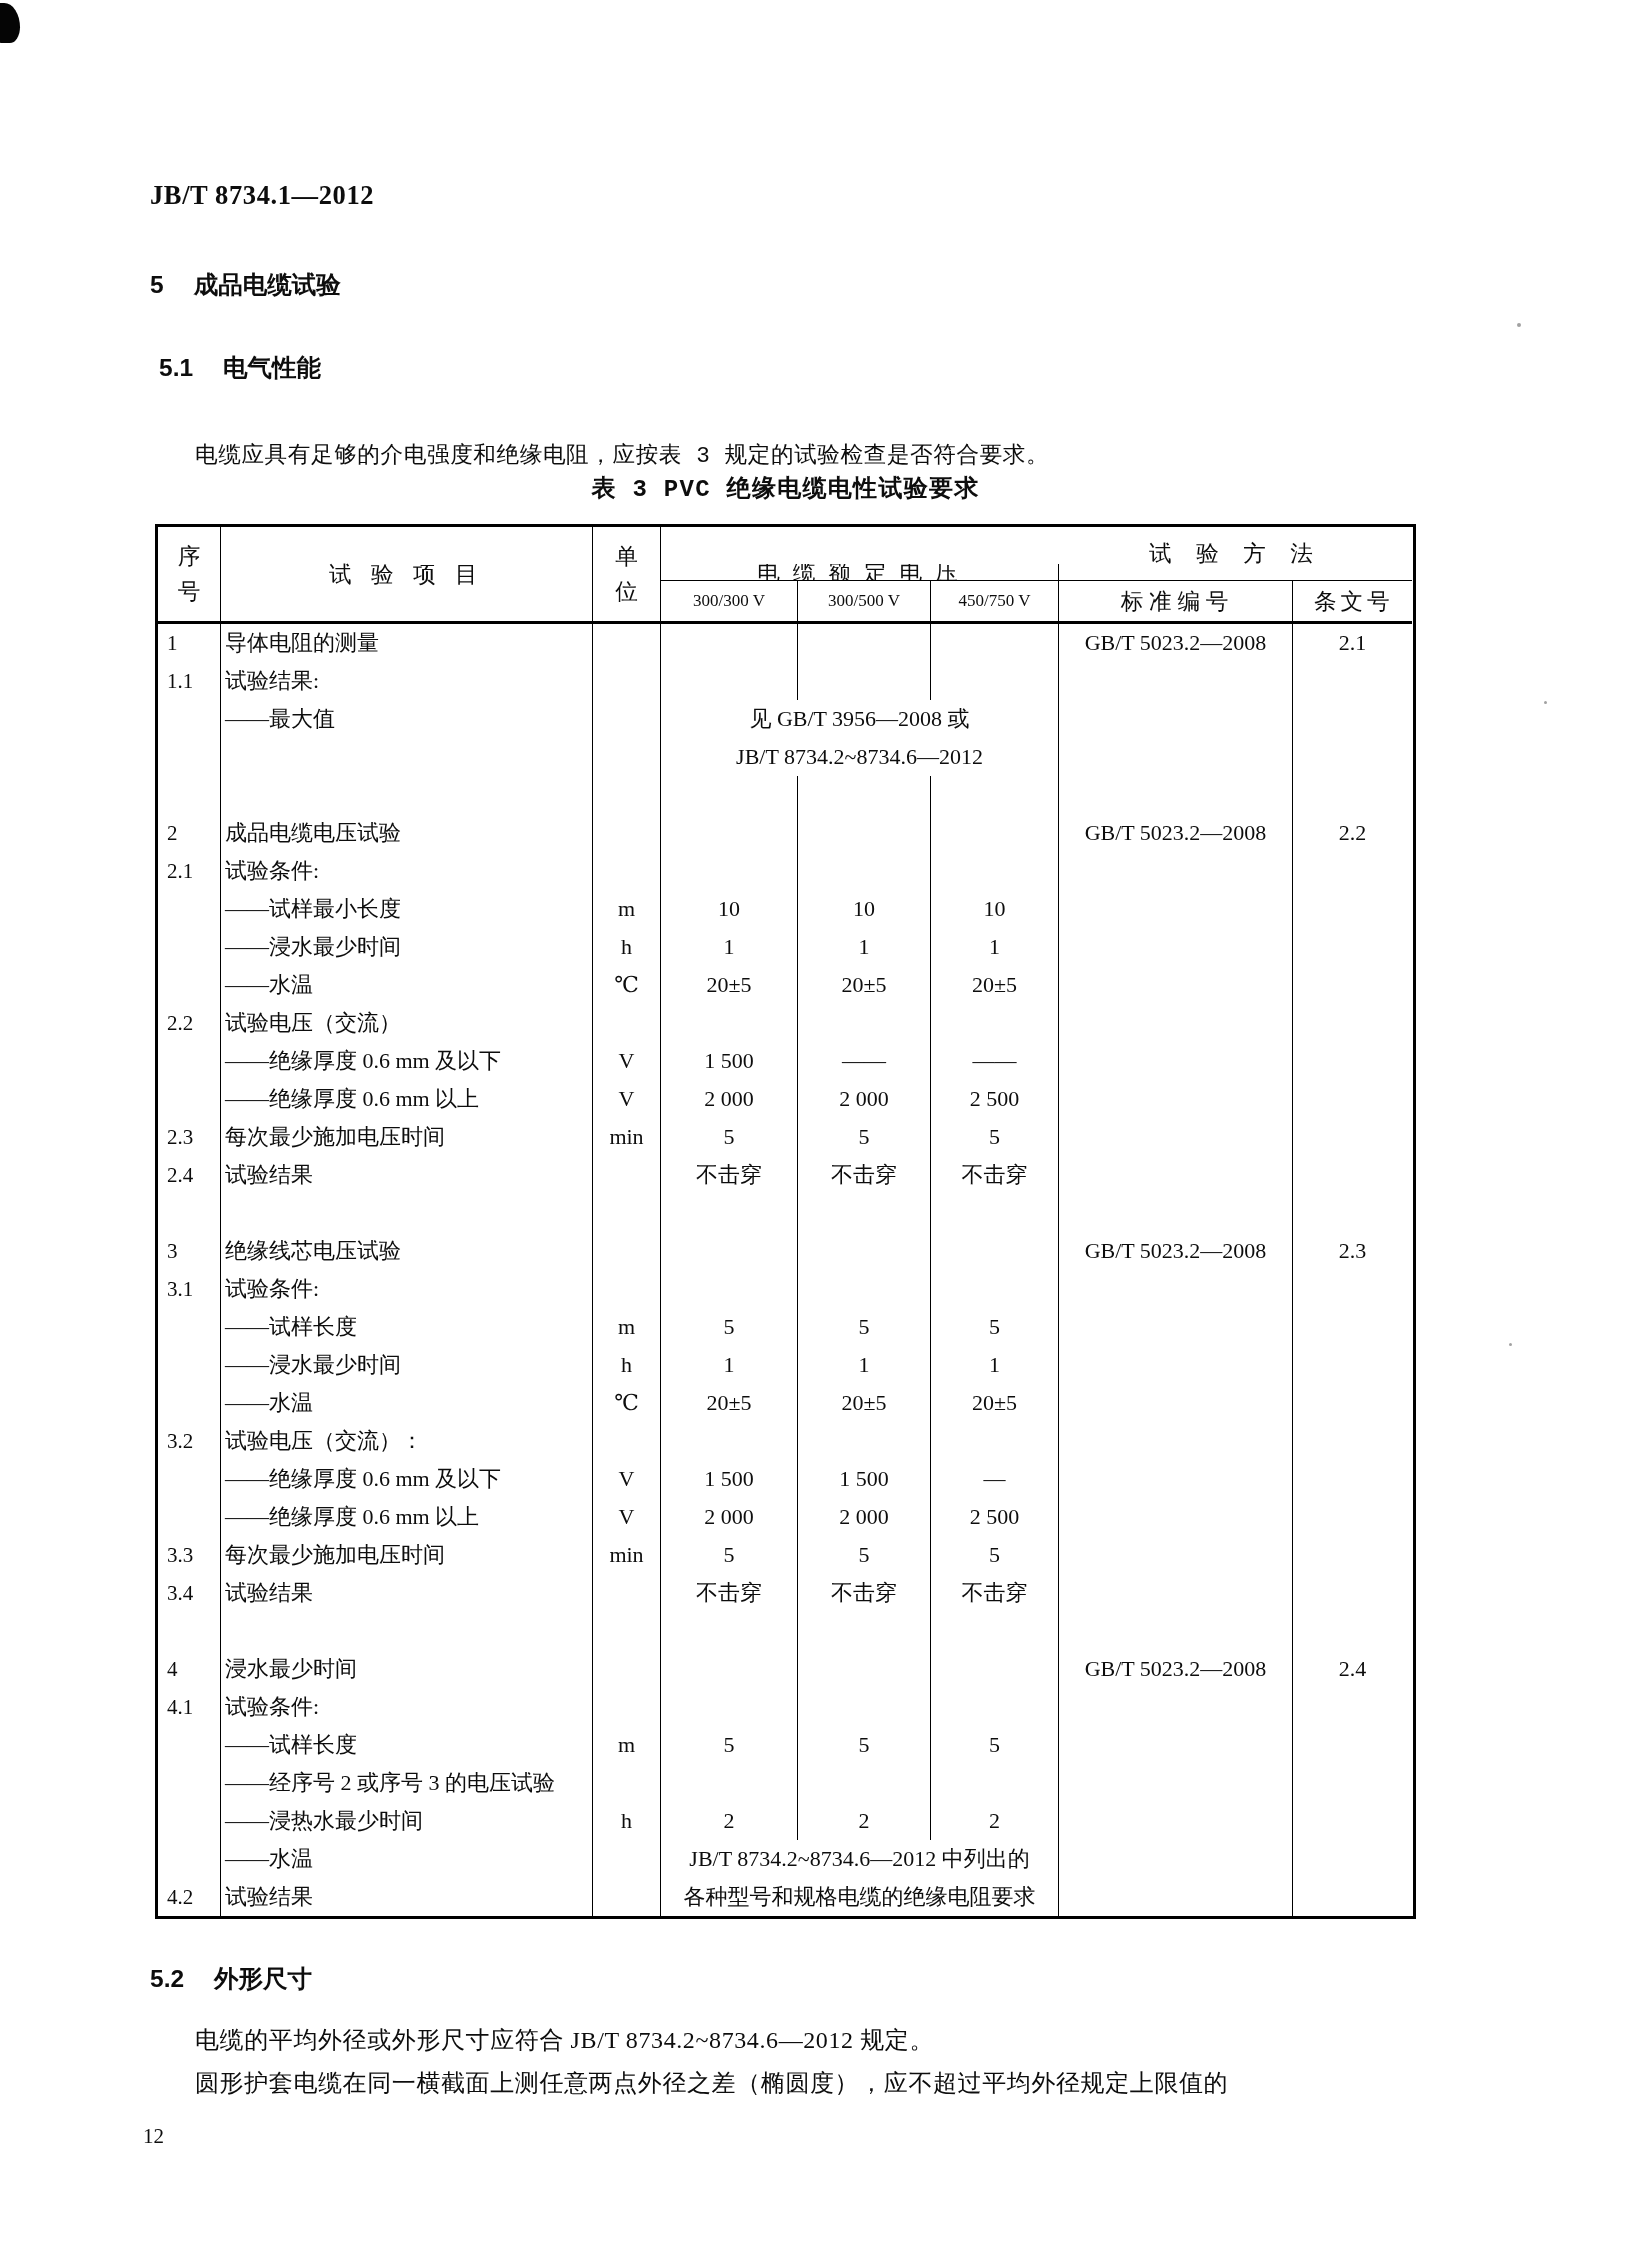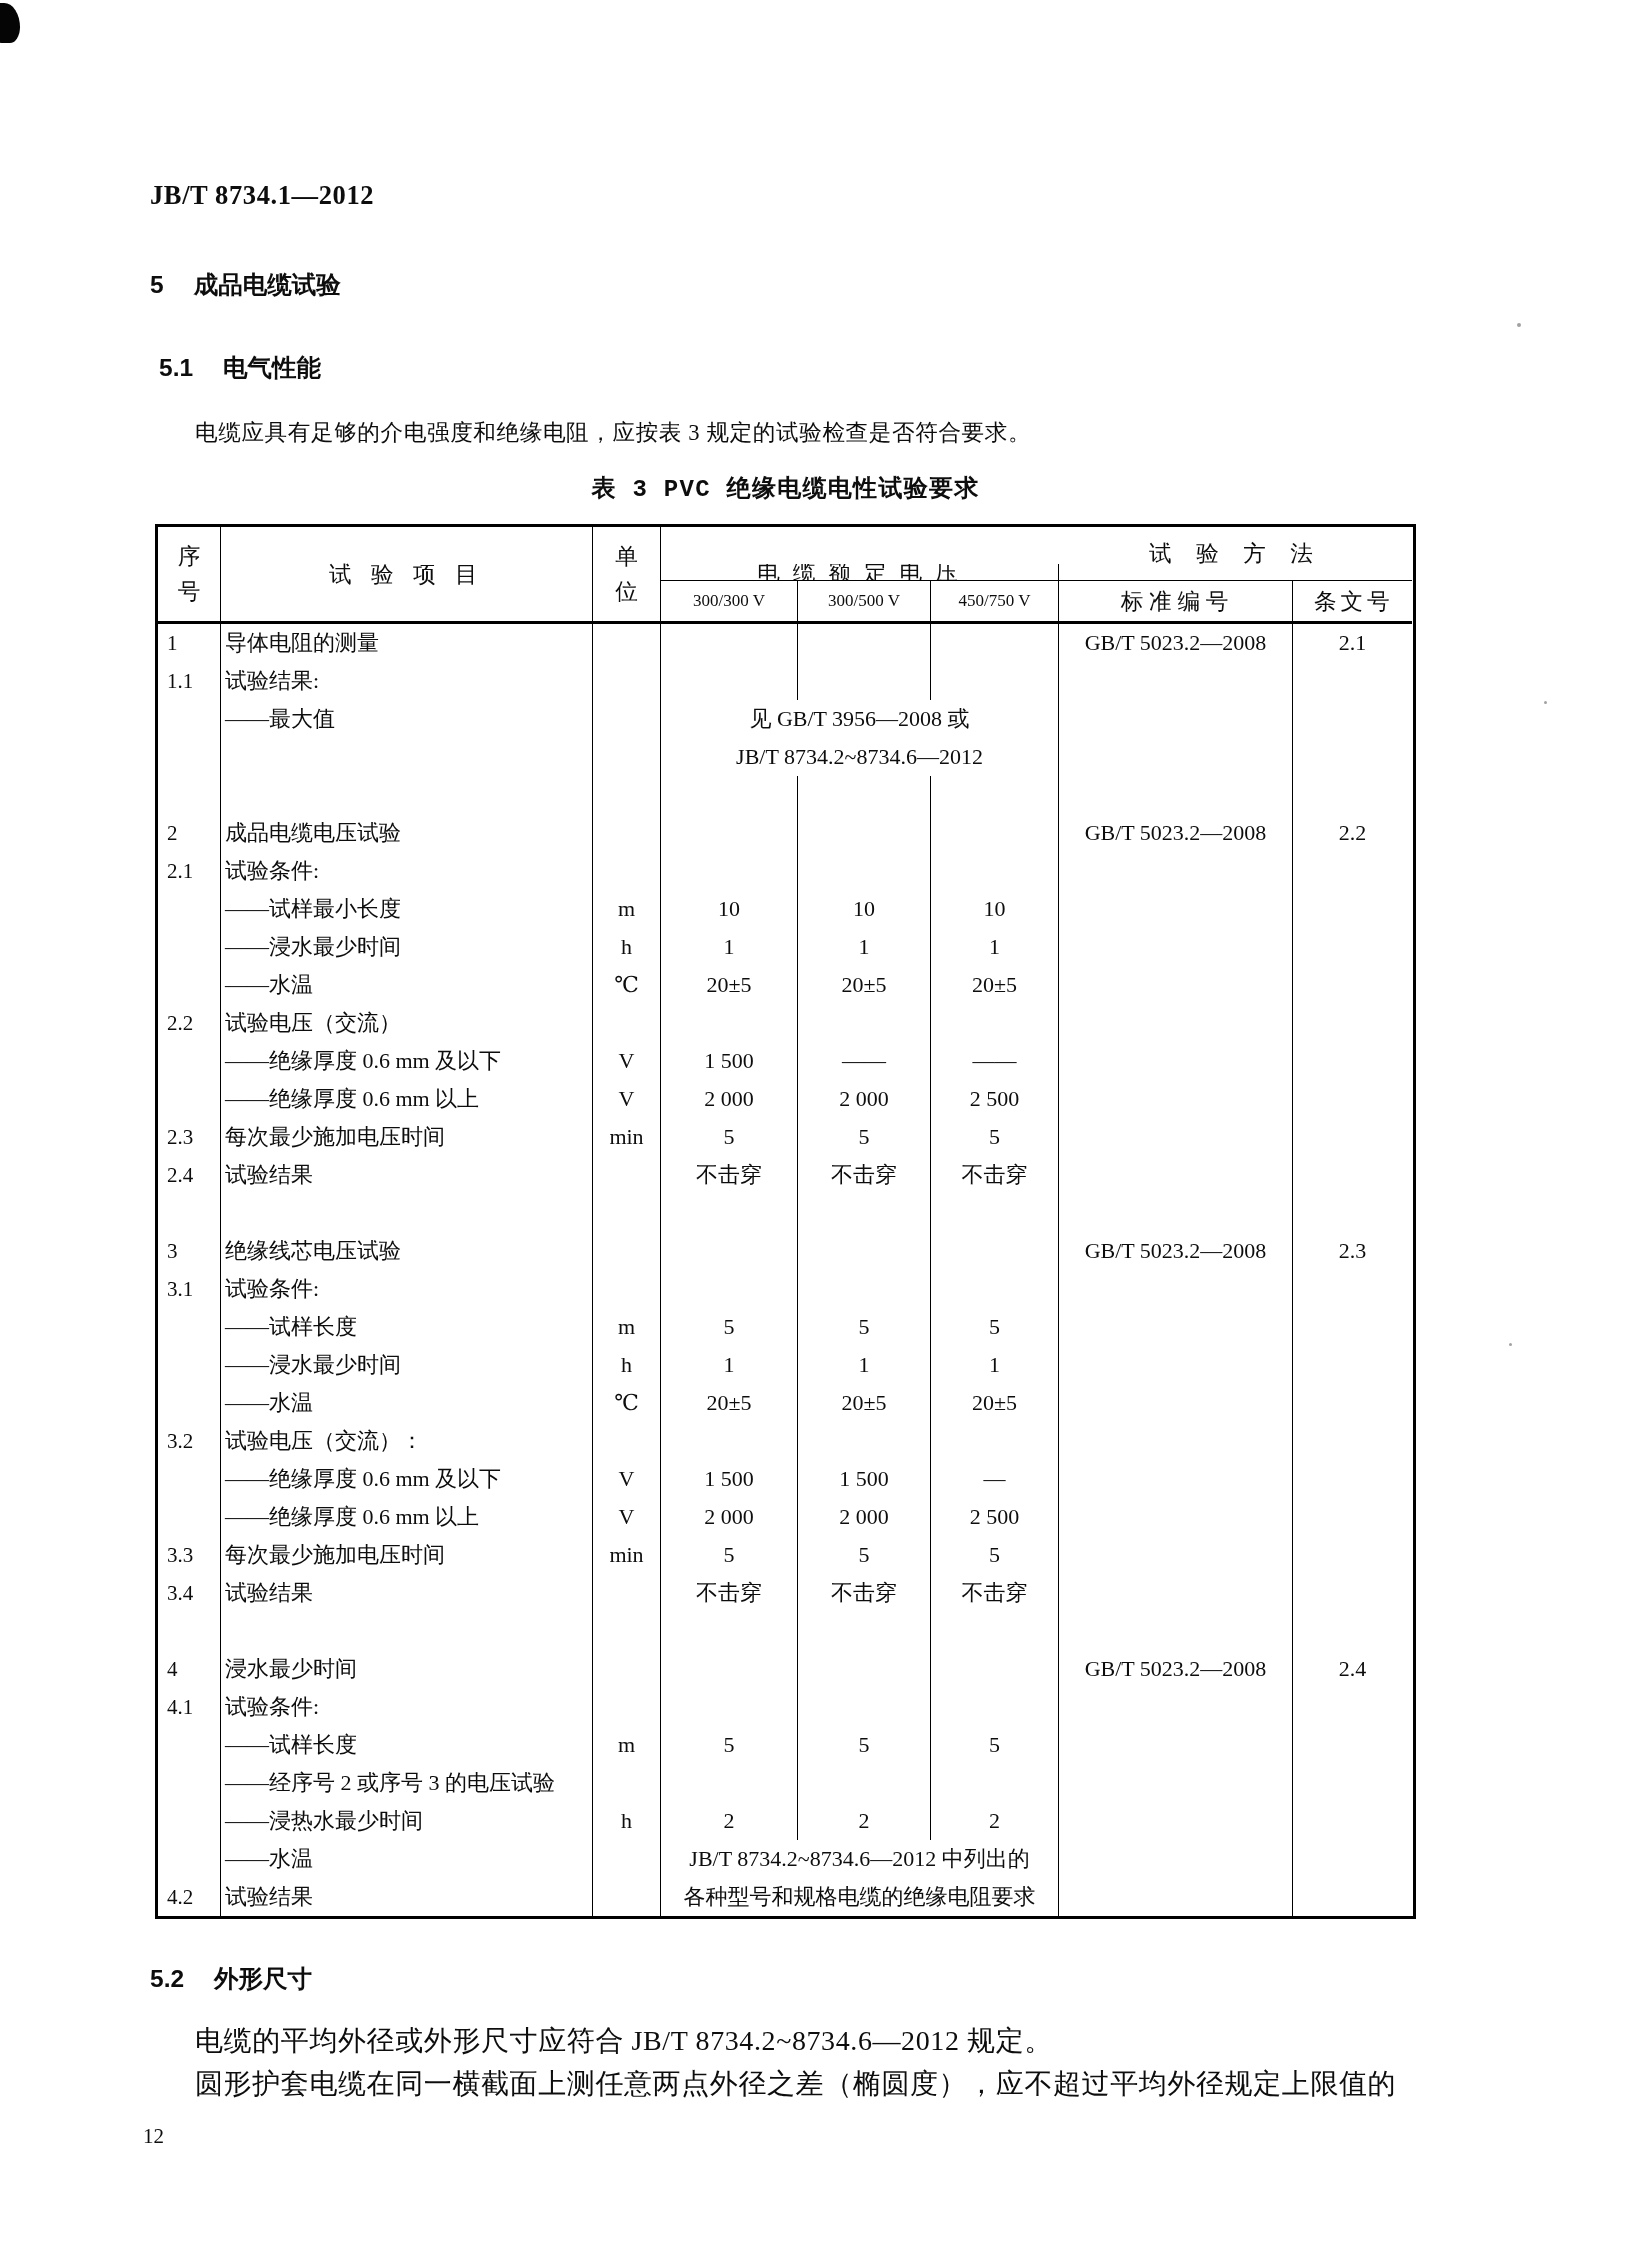--- a/index.html
+++ b/index.html
@@ -9,24 +9,24 @@
     font-family:"Liberation Serif","DejaVu Serif",serif;
   }
   .abs{position:absolute;}
   
   #doc-number{left:150px;top:180px;font-size:26.5px;font-weight:bold;letter-spacing:0.6px;}
   .sec-heading{font-family:"Liberation Sans","DejaVu Sans",sans-serif;font-weight:bold;font-size:24.5px;}
   #h5{left:150px;top:268px;}
   #h51{left:150px;top:351px;margin-left:9px;}
   #h52{left:150px;top:1962px;}
   .sec-num{display:inline-block;margin-right:30px;}
-  #p-intro{left:150px;top:417px;width:1363px;font-size:22.6px;text-indent:45px;letter-spacing:0.6px;}
+  #p-intro{left:150px;top:439px;width:1363px;font-size:22.6px;text-indent:45px;letter-spacing:0.6px;font-family:Liberation Mono, monospace;}
   #tbl-title{left:155px;top:472px;width:1261px;text-align:center;
     font-family:Liberation Mono, monospace;font-weight:bold;font-size:24px;letter-spacing:1.3px;}
-  #p-dim{left:150px;top:2019px;width:1376px;font-size:28px;letter-spacing:0.6px;}
+  #p-dim{left:150px;top:2019px;width:1376px;font-size:24px;letter-spacing:0.6px;}
   #p-dim p{margin:0;text-indent:45px;line-height:43px;}
   #page-num{left:143px;top:2124px;font-size:21px;}
   
   #table{
     left:155px;top:524px;width:1261px;box-sizing:border-box;
     border:3.2px solid #000;background:#fff;
   }
   #grid{
     display:grid;
     grid-template-columns:63px 372px 68px 137px 133px 128px 234px 119px;

